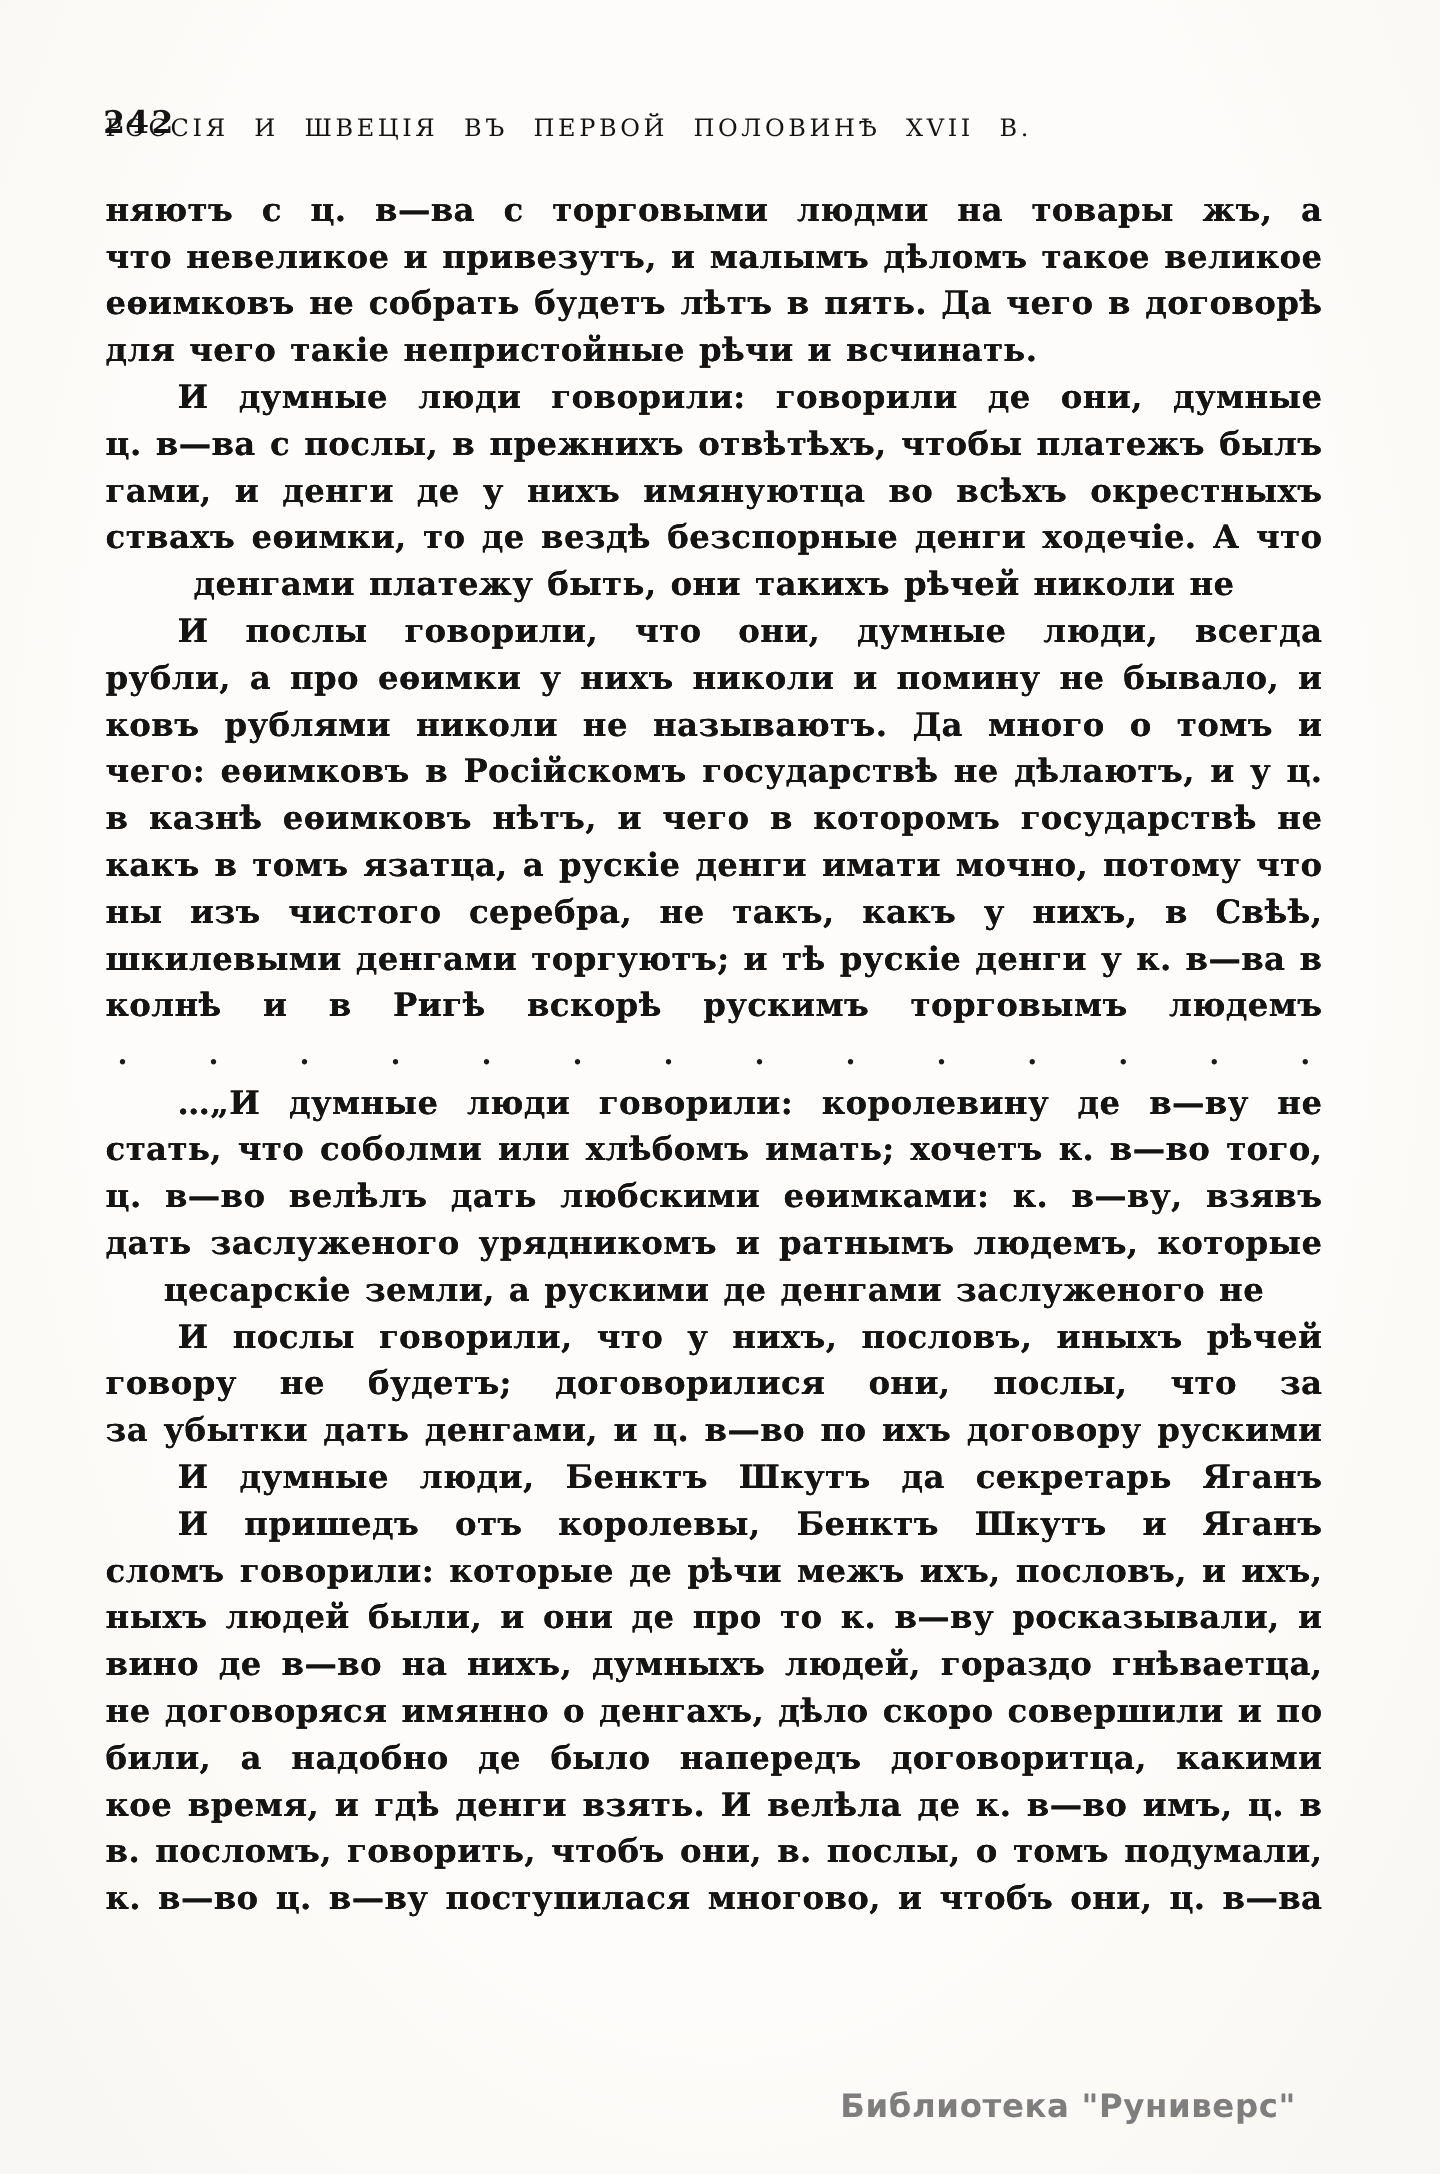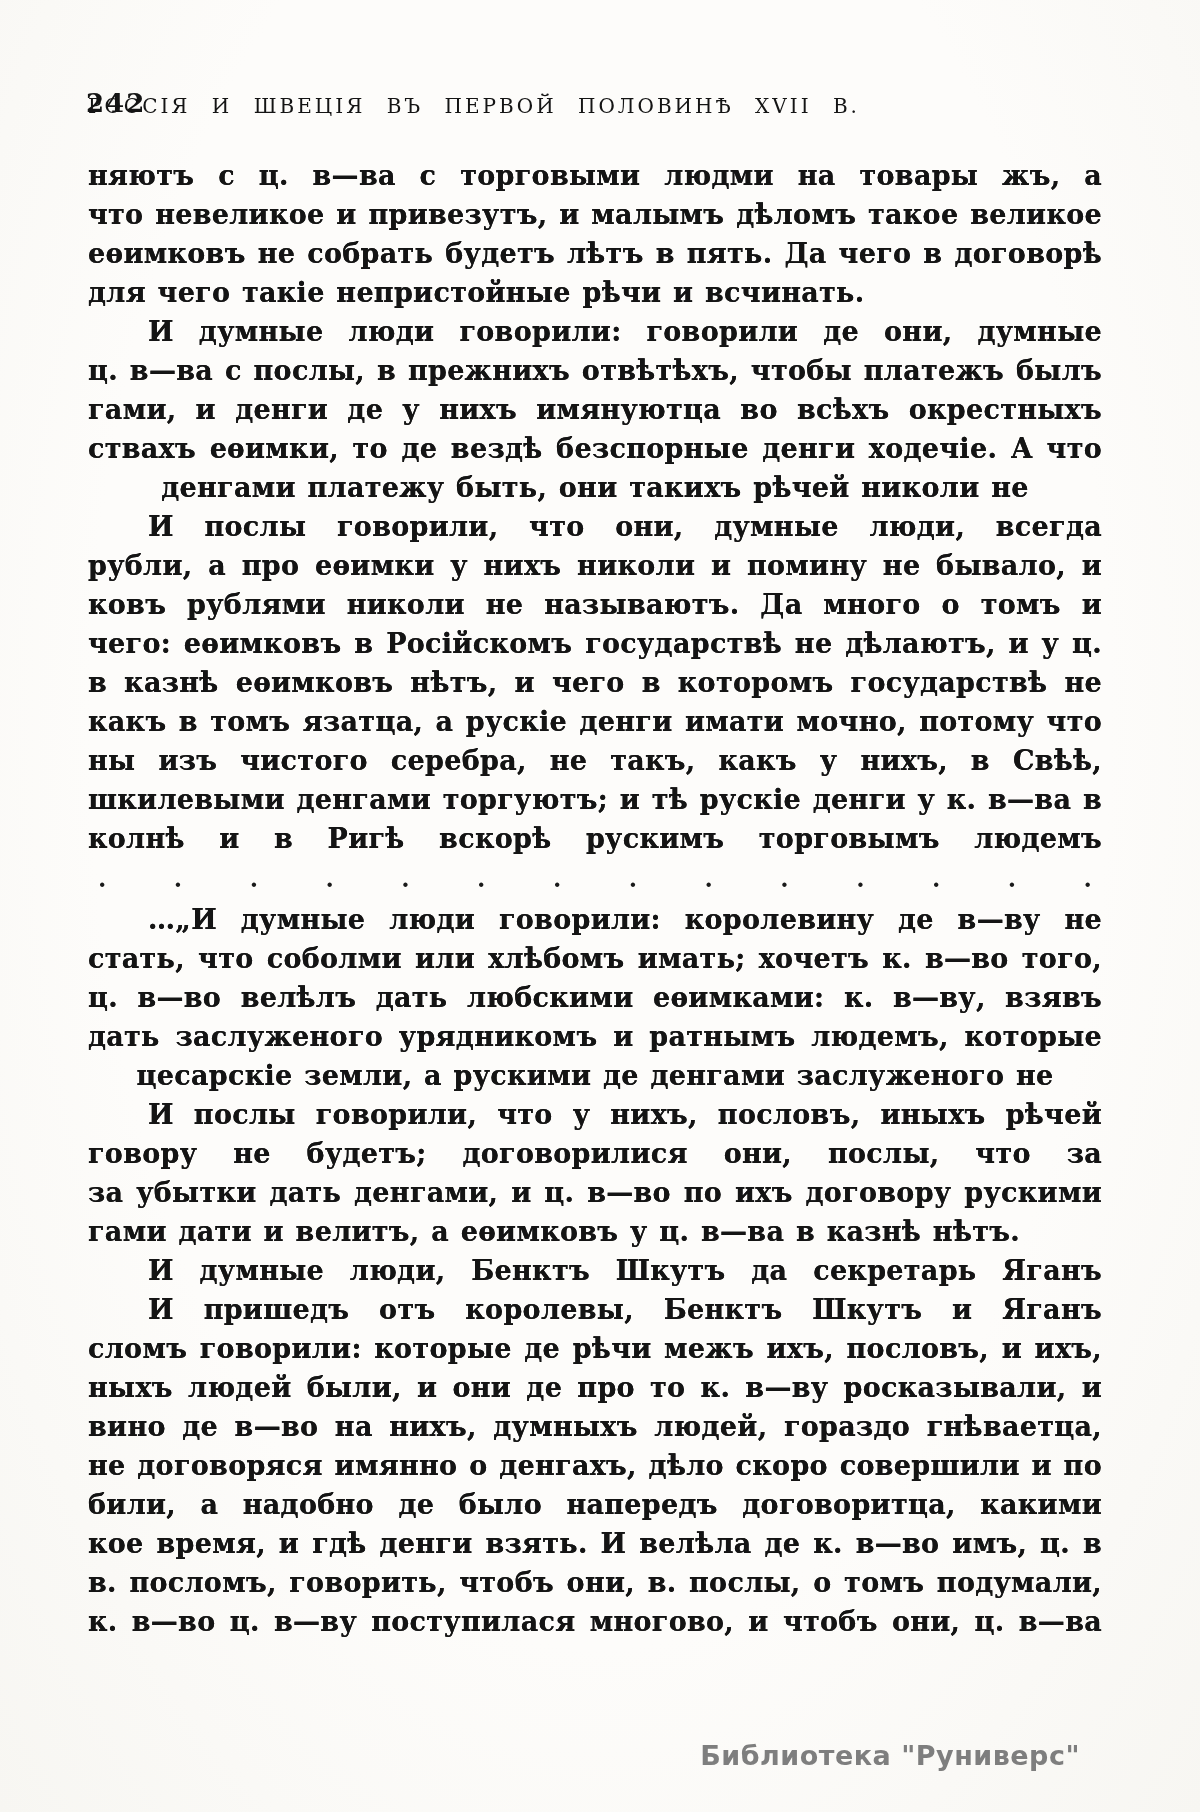--- a/index.html
+++ b/index.html
@@ -91,21 +91,20 @@
         <span>.</span>
       </div>
       <div class="line full indent">…„И думные люди говорили: королевину де в—ву не торговать</div>
       <div class="line full">стать, что соболми или хлѣбомъ имать; хочетъ к. в—во того, чтобъ</div>
       <div class="line full">ц. в—во велѣлъ дать любскими еѳимками: к. в—ву, взявъ еѳимки, роз-</div>
       <div class="line full">дать заслуженого урядникомъ и ратнымъ людемъ, которые будутъ изъ</div>
       <div class="line last">цесарскіе земли, а рускими де денгами заслуженого не возмутъ.</div>
       <div class="line full indent">И послы говорили, что у нихъ, пословъ, иныхъ рѣчей мимо до-</div>
       <div class="line full">говору не будетъ; договорилися они, послы, что за перебѣщиковъ и</div>
       <div class="line full">за убытки дать денгами, и ц. в—во по ихъ договору рускими ден-</div>
-      <div class="line last">гами дати и велитъ, а еѳимковъ у ц. в—ва в казнѣ нѣтъ.</div>
       <div class="line full indent">И думные люди, Бенктъ Шкутъ да секретарь Яганъ Монсенъ,</div>
       <div class="line full indent">И пришедъ отъ королевы, Бенктъ Шкутъ и Яганъ Монсенъ по-</div>
       <div class="line full">сломъ говорили: которые де рѣчи межъ ихъ, пословъ, и ихъ, дум-</div>
       <div class="line full">ныхъ людей были, и они де про то к. в—ву росказывали, и короле-</div>
       <div class="line full">вино де в—во на нихъ, думныхъ людей, гораздо гнѣваетца, что они,</div>
       <div class="line full">не договоряся имянно о денгахъ, дѣло скоро совершили и по рукамъ</div>
       <div class="line full">били, а надобно де было напередъ договоритца, какими денгами и в</div>
       <div class="line full">кое время, и гдѣ денги взять. И велѣла де к. в—во имъ, ц. в—ва</div>
       <div class="line full">в. посломъ, говорить, чтобъ они, в. послы, о томъ подумали, что еѣ</div>
       <div class="line full">к. в—во ц. в—ву поступилася многово, и чтобъ они, ц. в—ва в. по-</div>

